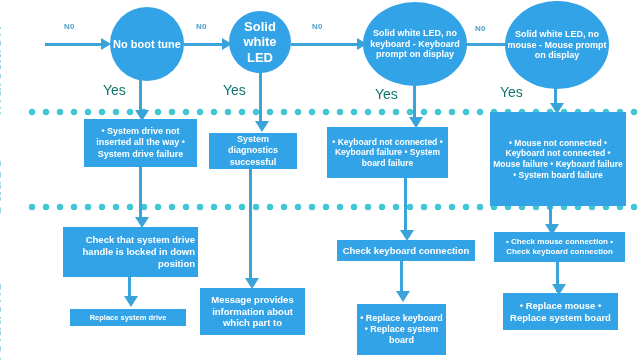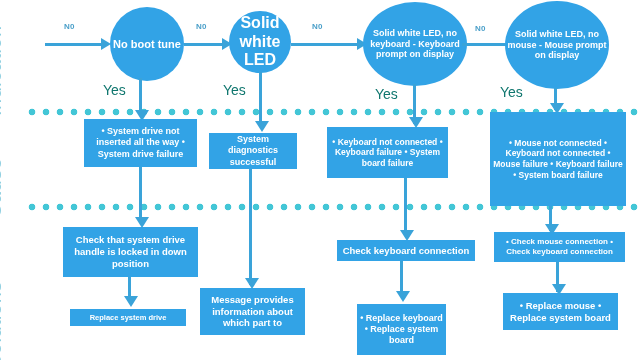--- a/index.html
+++ b/index.html
@@ -127,21 +127,21 @@
   <div class="lbl-no" style="left:64px; top:22px;">N0</div>
 
   <div class="circle" style="left:110px; top:7px; width:74px; height:74px; font-size:11px;">
     <span>No boot tune</span>
   </div>
 
   <div class="hline" style="left:184px; top:43px; width:42px;"></div>
   <div class="arrow-right" style="left:222px; top:38px;"></div>
   <div class="lbl-no" style="left:196px; top:22px;">N0</div>
 
-  <div class="circle" style="left:229px; top:11px; width:62px; height:62px; font-size:16px;">
+  <div class="circle" style="left:229px; top:11px; width:62px; height:62px; font-size:13px;">
     <span>Solid white LED</span>
   </div>
 
   <div class="hline" style="left:291px; top:43px; width:70px;"></div>
   <div class="arrow-right" style="left:357px; top:38px;"></div>
   <div class="lbl-no" style="left:312px; top:22px;">N0</div>
 
   <div class="circle" style="left:363px; top:2px; width:104px; height:84px; font-size:9px;">
     <span>Solid white LED, no keyboard - Keyboard prompt on display</span>
   </div>
@@ -191,21 +191,21 @@
 
   <div class="vline" style="left:249px; top:169px; height:116px;"></div>
   <div class="arrow-down" style="left:245px; top:278px;"></div>
 
   <div class="vline" style="left:404px; top:178px; height:58px;"></div>
   <div class="arrow-down" style="left:400px; top:230px;"></div>
 
   <div class="vline" style="left:549px; top:206px; height:25px;"></div>
   <div class="arrow-down" style="left:545px; top:224px;"></div>
 
-  <div class="box" style="left:63px; top:227px; width:135px; height:50px; font-size:9.5px;">
+  <div class="box" style="left:63px; top:227px; width:135px; height:50px; font-size:9.5px;text-align:right;">
     <span>Check that system drive handle is locked in down position</span>
   </div>
 
   <div class="vline" style="left:128px; top:277px; height:25px;"></div>
   <div class="arrow-down" style="left:124px; top:296px;"></div>
 
   <div class="box" style="left:200px; top:288px; width:105px; height:47px; font-size:9.5px;">
     <span>Message provides information about which part to</span>
   </div>
 

